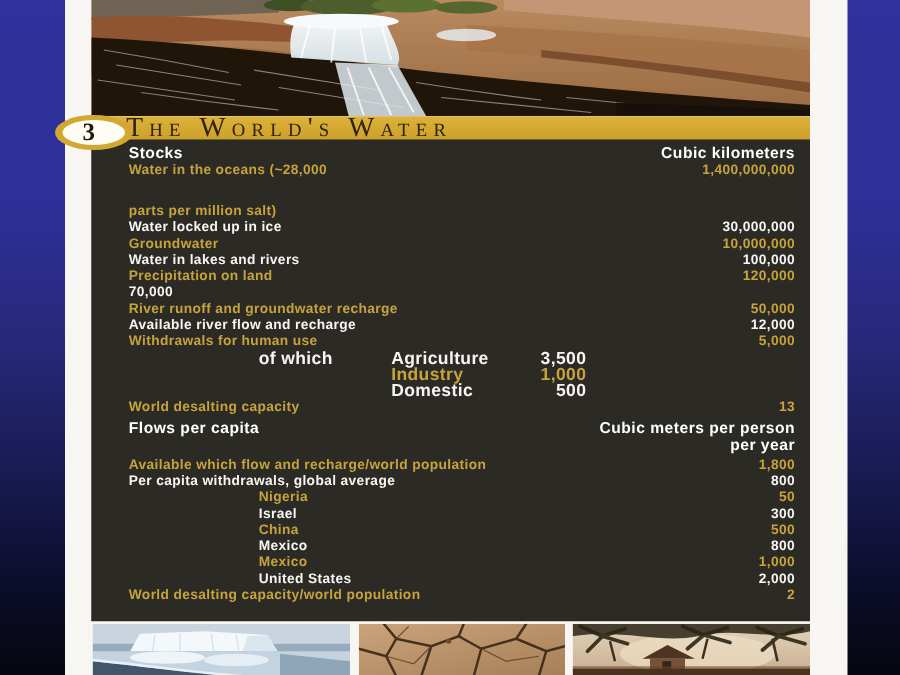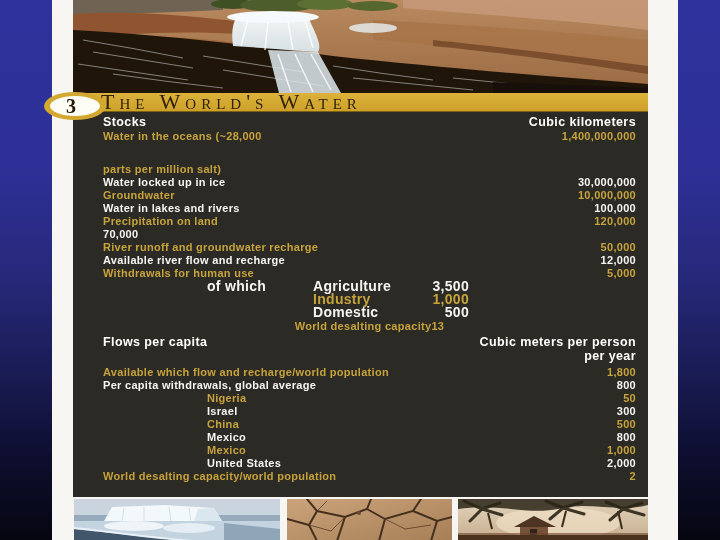--- a/index.html
+++ b/index.html
@@ -51,21 +51,21 @@
     font-size:11px; line-height:13px; letter-spacing:.3px; }
   .row .lbl .l2 { display:block;margin-top:20px; }
   .g { color:#c7a33b; }
   .w { color:#f6f5f1; }
   .indent { margin-left:104px; }
   .subrow { display:flex; margin-left:104px; width:262px; font-size:14px; line-height:13px; letter-spacing:.3px; }
   .subrow .slot { width:106px; color:#f6f5f1; }
   .subrow .slabel { flex:1; }
   .subrow .sval { width:52px; text-align:right; }
   .mt-flows { margin-top:6px; margin-bottom:3px; }
-  .mt-desalt { margin-top:1px;justify-content:center; }
+  .mt-desalt { margin-top:1px; }
   .mt-percap { margin-top:2px; margin-bottom:3px; }
 
   
   .photo-bottom { position:absolute; top:499px; height:42px; overflow:hidden; }
   .photo-bottom svg { display:block; width:100%; height:100%; }
   .pb1 { left:74px;  width:206px; }
   .pb2 { left:287px; width:165px; }
   .pb3 { left:458px; width:190px; }
 </style>
 </head>

